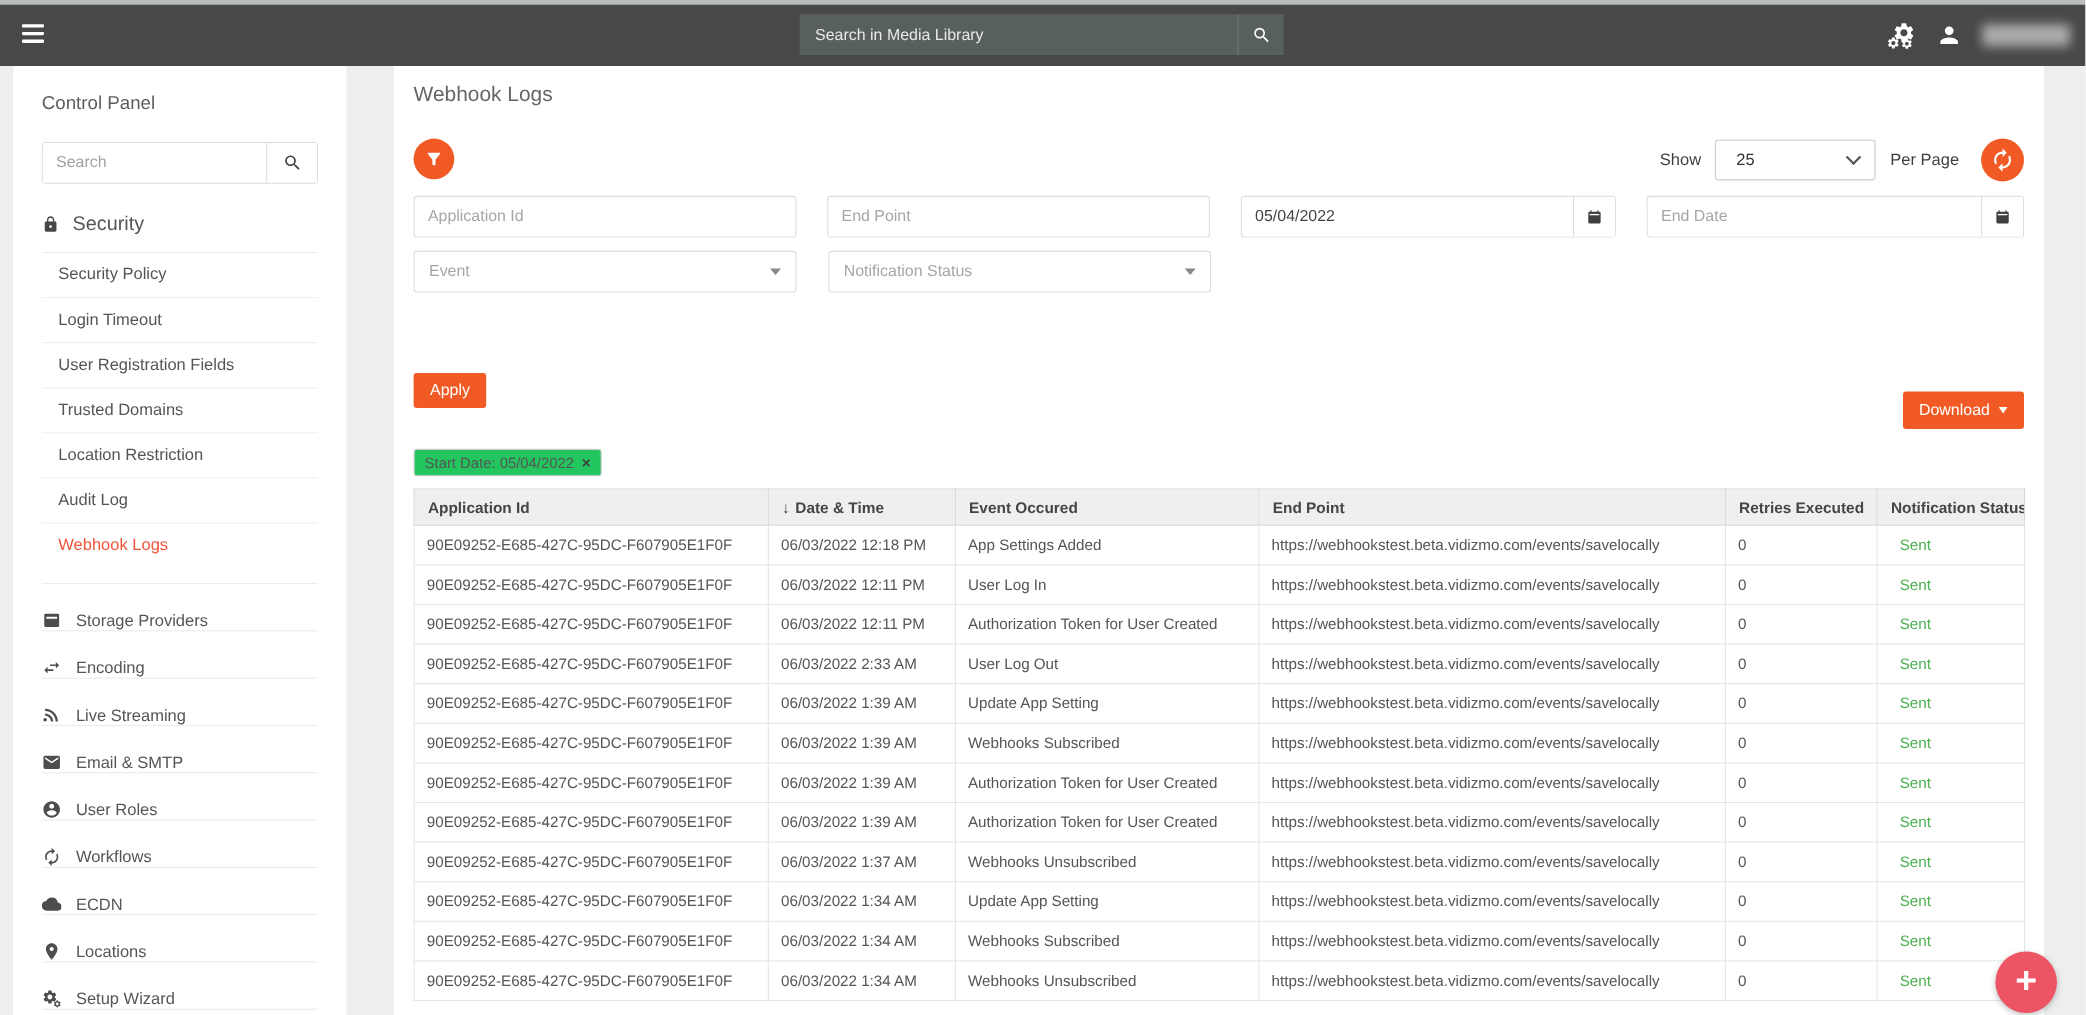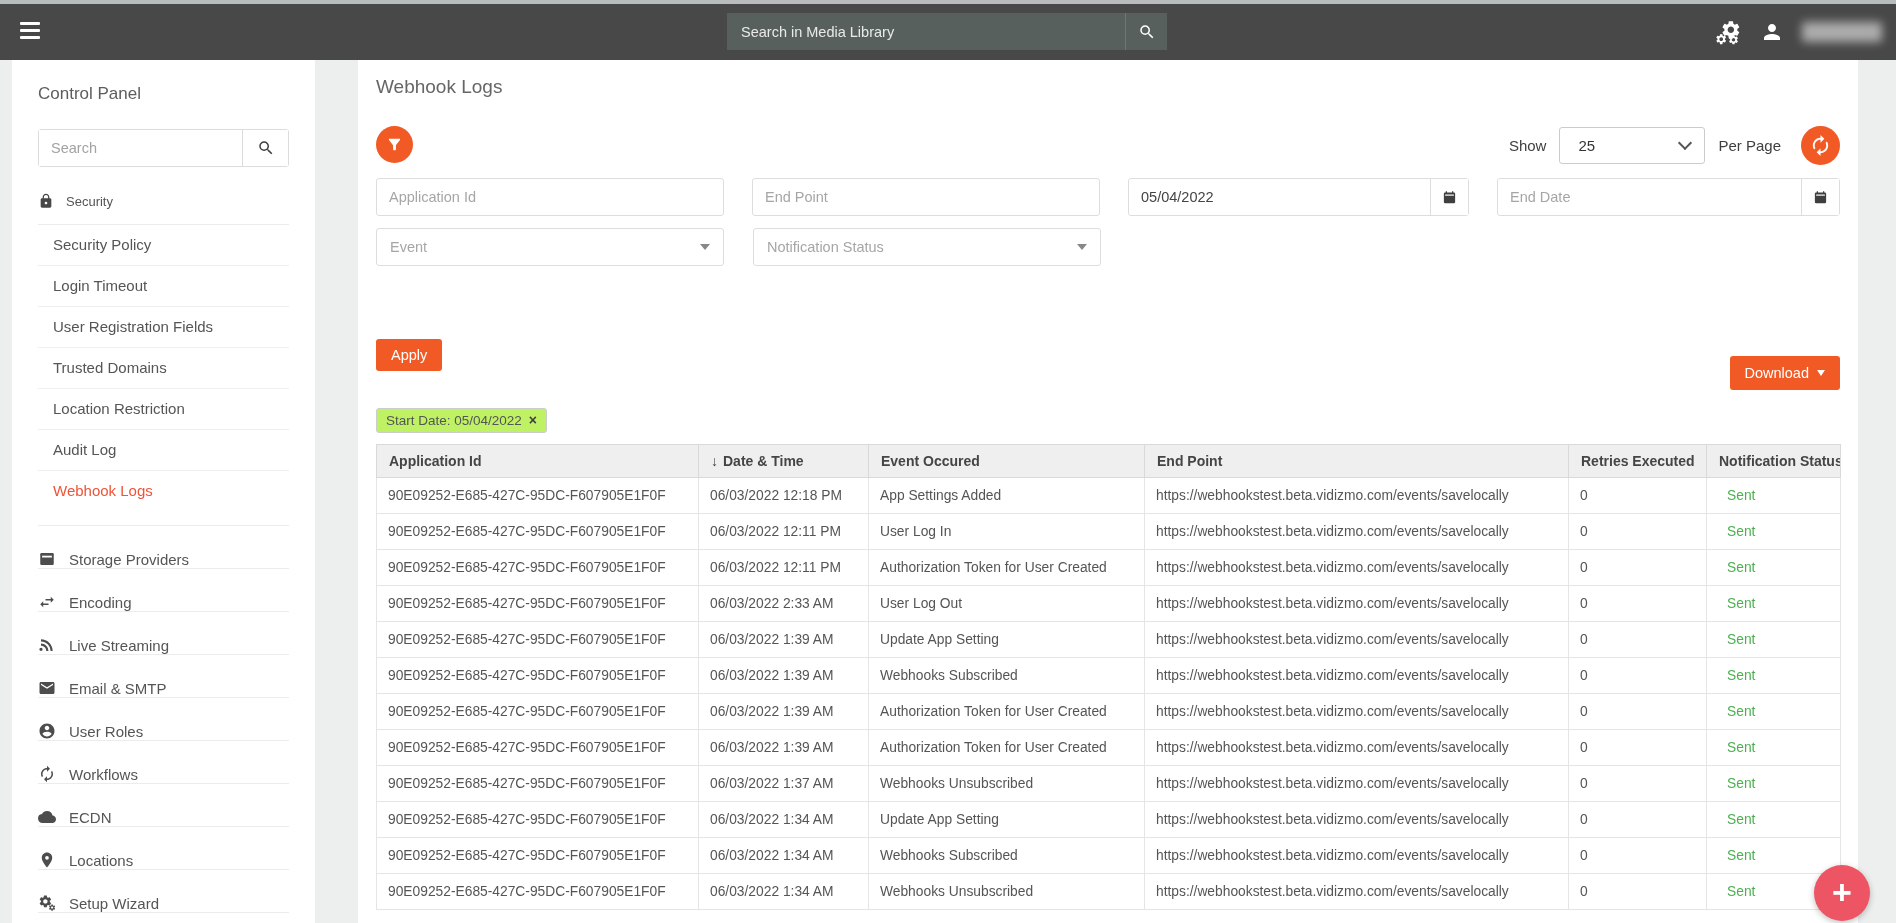--- a/index.html
+++ b/index.html
@@ -26,21 +26,21 @@
   .svg-icon svg{display:block;width:100%;height:100%;}
 
   
   .sidebar{position:absolute;top:60px;left:12px;width:303px;bottom:0;background:#fff;box-sizing:border-box;padding:0 26px;}
   .sb-title{margin-top:24px;font-size:17px;color:#5d5d5d;}
   .sb-search{margin-top:25px;height:38px;border:1px solid #dcdcdc;border-radius:3px;display:flex;align-items:stretch;background:#fff;box-sizing:border-box;}
   .sb-search input{flex:1;border:none;outline:none;padding:0 12px;font-size:14.5px;color:#555;font-family:inherit;min-width:0;}
   .sb-search input::placeholder{color:#a3a3a3;opacity:1;}
   .sb-search-btn{width:46px;border:none;border-left:1px solid #dcdcdc;background:#fff;color:#3f3f3f;cursor:pointer;display:flex;align-items:center;justify-content:center;}
   .sb-search-btn .svg-icon{width:18px;height:18px;}
-  .sb-section-head{margin-top:22px;display:flex;align-items:center;gap:12px;font-size:13px;color:#555;padding:4px 0 15px;border-bottom:1px solid #ececec;cursor:pointer;text-align:center;}
+  .sb-section-head{margin-top:22px;display:flex;align-items:center;gap:12px;font-size:18px;color:#555;padding:4px 0 15px;border-bottom:1px solid #ececec;cursor:pointer;text-align:center;}
   .sb-section-head .svg-icon{width:16px;height:16px;color:#474747;}
   .sb-subnav{list-style:none;margin:0;padding:0;}
   .sb-subnav li{height:40px;line-height:40px;padding-left:15px;font-size:15px;color:#555;border-bottom:1px solid #efefef;cursor:pointer;white-space:nowrap;}
   .sb-subnav li:last-child{border-bottom:none;}
   .sb-subnav li.active{color:#ef5338;}
   .sb-mainnav{list-style:none;margin:14px 0 0;padding:0;}
   .sb-mainnav li{height:42px;display:flex;align-items:flex-end;gap:13px;font-size:15px;color:#555;border-top:1px solid #ececec;cursor:pointer;}
   .sb-mainnav li:last-child{border-bottom:1px solid #ececec;}
   .sb-mainnav .svg-icon{width:18px;height:18px;color:#4d4d4d;flex:0 0 18px;}
 
@@ -65,21 +65,21 @@
   .date-group.end{width:343px;}
   .date-input{border:none;flex:1;width:auto;height:100%;border-radius:3px 0 0 3px;}
   .cal-btn{width:38px;border:none;border-left:1px solid #ddd;background:#fff;color:#3f3f3f;cursor:pointer;display:flex;align-items:center;justify-content:center;}
   .cal-btn .svg-icon{width:15px;height:15px;}
   .f-select{width:348px;height:38px;border:1px solid #ddd;border-radius:3px;display:flex;align-items:center;justify-content:space-between;padding:0 13px;box-sizing:border-box;background:#fff;cursor:pointer;}
   .f-select .ph{color:#a6a6a6;font-size:14.5px;}
   .caret{width:0;height:0;border-left:5px solid transparent;border-right:5px solid transparent;border-top:6px solid #888;}
   .apply-btn{position:absolute;top:235px;left:18px;background:#f15a24;color:#fff;border:none;border-radius:3px;padding:8px 15px;font-size:14.5px;font-family:inherit;cursor:pointer;margin-top:44px;}
   .download-btn{position:absolute;top:296px;right:18px;background:#f15a24;color:#fff;border:none;border-radius:3px;padding:9px 15px;font-size:14.5px;font-family:inherit;display:flex;align-items:center;gap:8px;cursor:pointer;}
   .download-btn .caret{border-top-color:#fff;border-left-width:4.5px;border-right-width:4.5px;}
-  .chip{position:absolute;top:348px;left:18px;border:1px solid #ccc;border-radius:3px;padding:3px 9px;font-size:13.5px;color:#555;display:flex;align-items:center;gap:7px;background:#bef264;height:17px;line-height:17px;}
+  .chip{position:absolute;top:348px;left:18px;border:1px solid #ccc;border-radius:3px;padding:3px 9px;font-size:13.5px;color:#555;display:flex;align-items:center;gap:7px;background:#22c55e;height:17px;line-height:17px;}
   .chip-x{font-weight:bold;color:#3f3f3f;cursor:pointer;font-size:14px;}
 
   
   table.logs{position:absolute;top:384px;left:18px;width:1464px;border-collapse:collapse;table-layout:fixed;}
   .logs thead th{background:#efefef;border:1px solid #d9d9d9;text-align:left;font-size:14px;color:#454545;font-weight:bold;height:33px;padding:0 12px;box-sizing:border-box;white-space:nowrap;overflow:hidden;}
   .logs tbody td{border:1px solid #e5e5e5;height:36px;padding:0 11px;font-size:13.8px;color:#555;white-space:nowrap;overflow:hidden;box-sizing:border-box;}
   .logs td.status{color:#4caf50;padding-left:20px;}
   .sort-arrow{font-weight:bold;margin-right:5px;}
 
   .fab-plus{position:absolute;right:26px;bottom:2px;width:56px;height:56px;border-radius:50%;background:#ed5565;border:none;color:#fff;cursor:pointer;display:flex;align-items:center;justify-content:center;box-shadow:0 2px 6px rgba(0,0,0,.25);z-index:8;}

